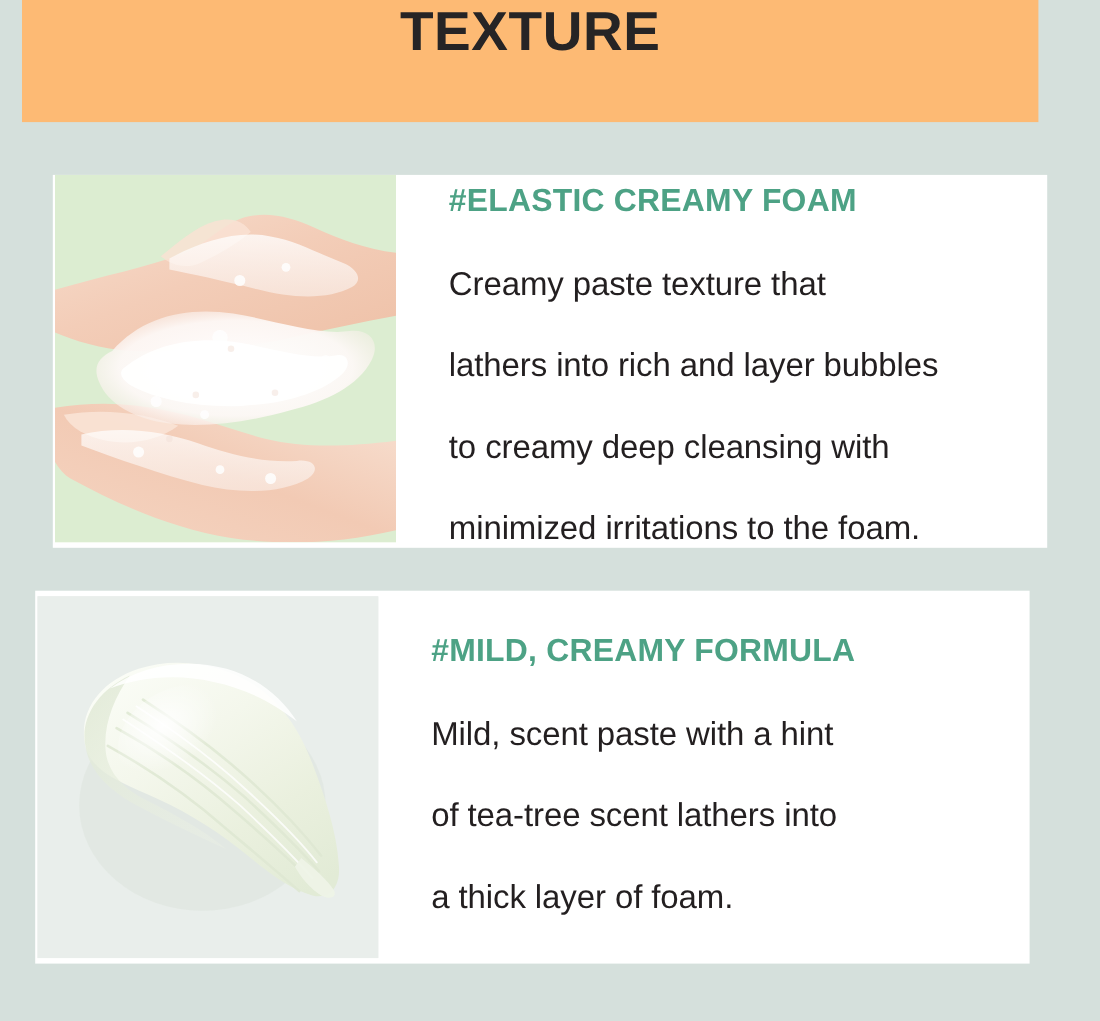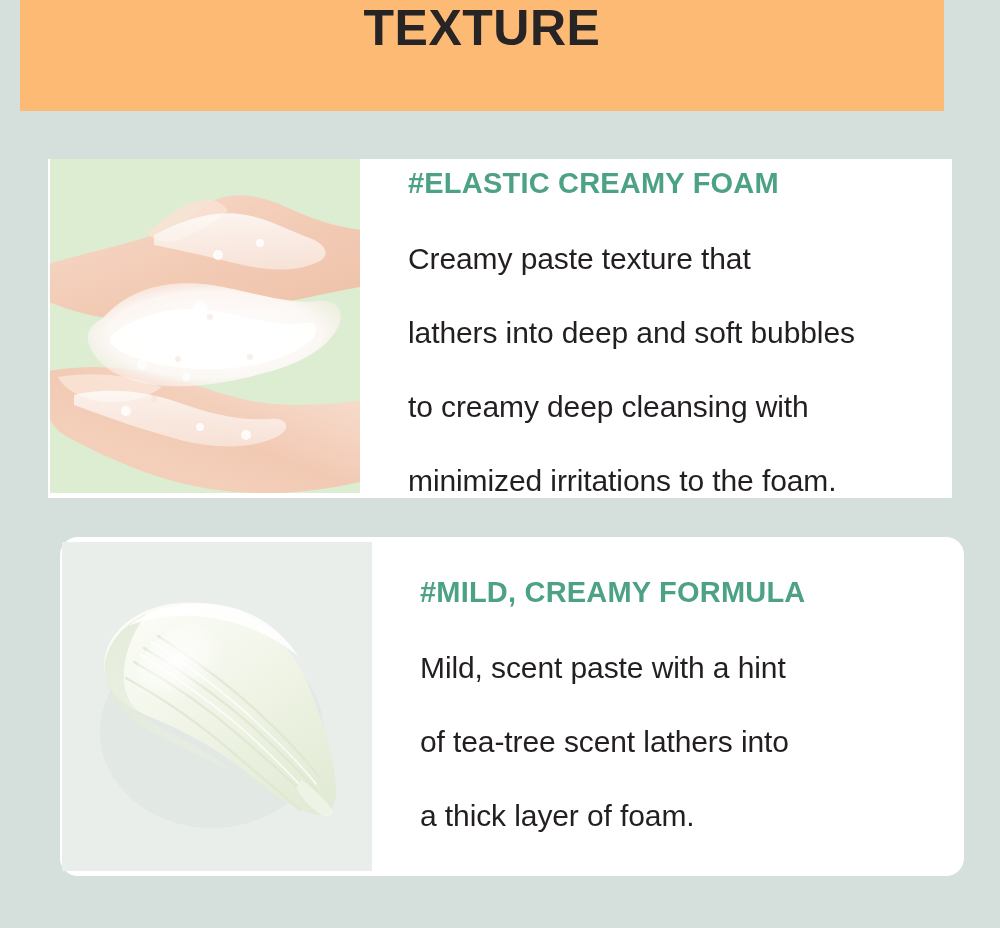--- a/index.html
+++ b/index.html
@@ -57,25 +57,24 @@
     align-items: stretch;
     box-sizing: border-box;
   }
   .card--one {
     left: 48px;
     top: 159px;
     width: 904px;
     height: 339px;
   }
   .card--two {
-    left: 60px;
+    left: 32px;
     top: 537px;
     width: 904px;
     height: 339px;
-    border-radius: 18px;
   }
 
   .card-media {
     position: relative;
     flex: 0 0 310px;
     overflow: hidden;
     box-sizing: border-box;
   }
   .card--one .card-media {
     width: 310px;
@@ -213,21 +212,21 @@
             <circle cx="104" cy="240" r="3"></circle>
           </g>
         </svg>
       </div>
     </div>
 
     <div class="card-body">
       <div class="card-heading">#ELASTIC CREAMY FOAM</div>
       <div class="card-text">
         <span class="line">Creamy paste texture that</span>
-        <span class="line">lathers into deep and soft bubbles</span>
+        <span class="line">lathers into rich and layer bubbles</span>
         <span class="line">to creamy deep cleansing with</span>
         <span class="line">minimized irritations to the foam.</span>
       </div>
     </div>
   </div>
 
   <div class="card card--two">
 
     <div class="card-media">
       <div class="photo-swatch">

